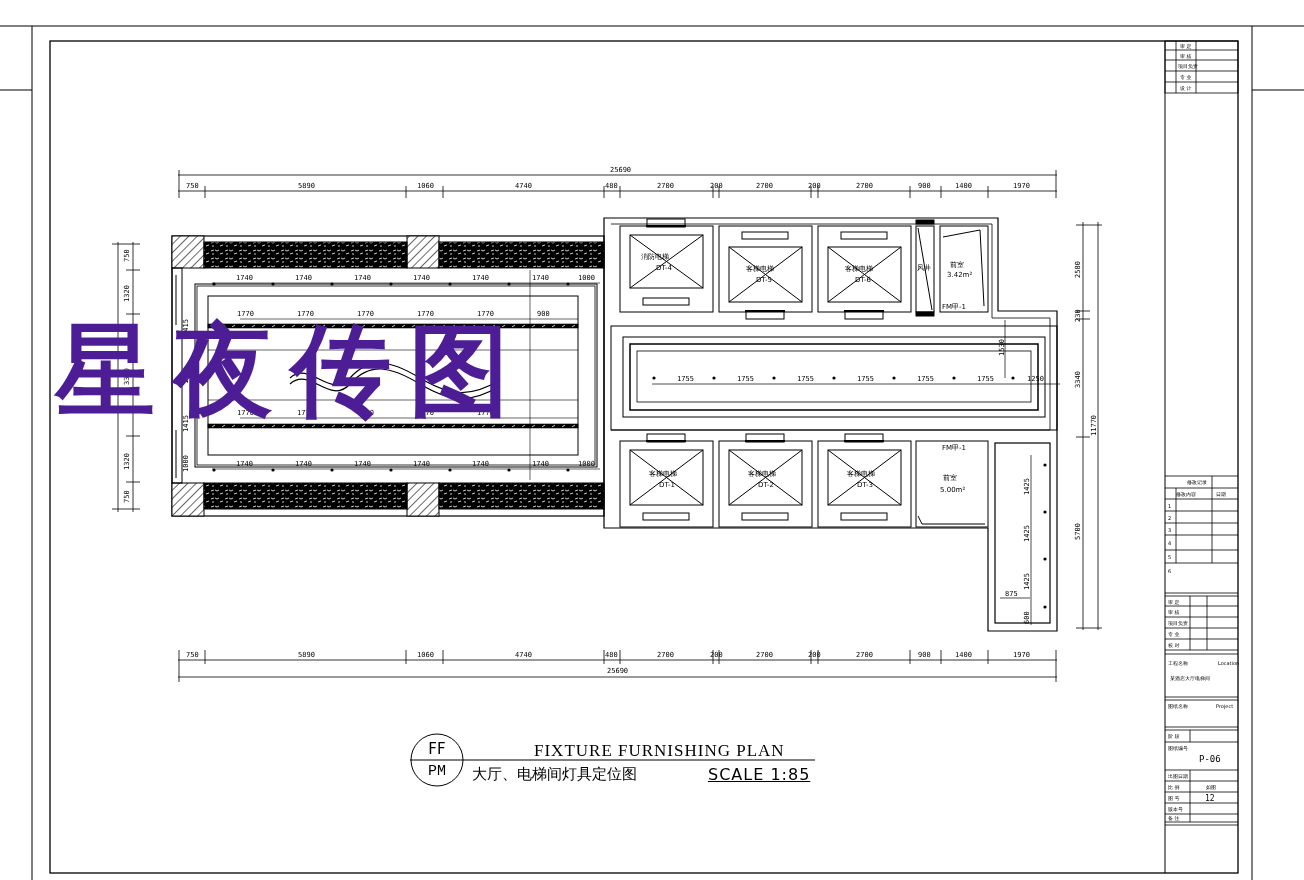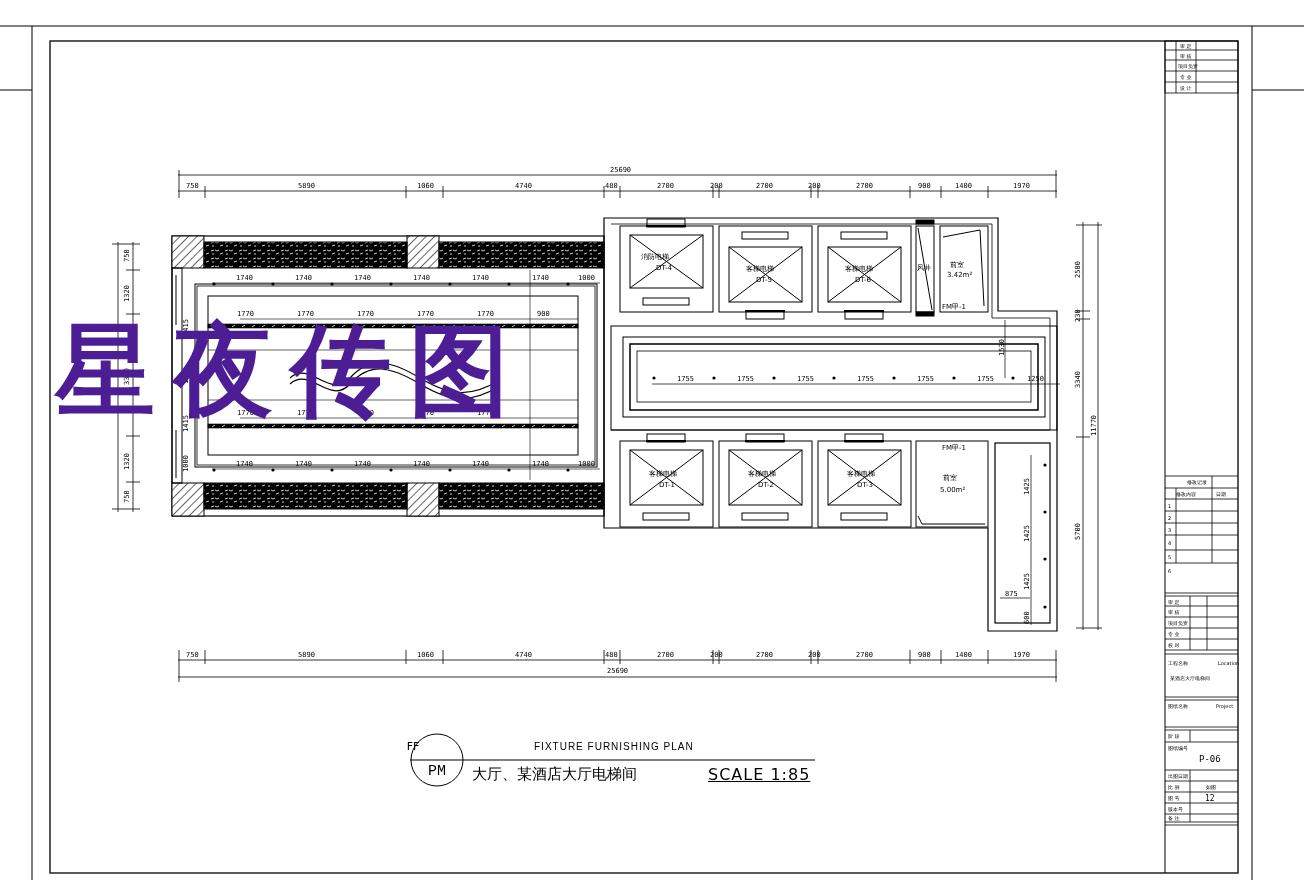--- a/index.html
+++ b/index.html
@@ -1,21 +1,21 @@
 <!DOCTYPE html>
 <html><head>
 <meta charset="utf-8">
 <style>
   html,body{margin:0;padding:0;background:#fff;}
   body{width:1304px;height:880px;position:relative;overflow:hidden;font-family:"DejaVu Sans Mono",monospace;color:#000;}
   .abs{position:absolute;}
   svg{position:absolute;left:0;top:0;}
   .dim{font-family:"DejaVu Sans Mono",monospace;font-size:7px;fill:#000;}
   .lbl{font-family:"DejaVu Sans",sans-serif;font-size:7px;fill:#000;}
-  .title-en{font-family:Liberation Sans, sans-serif;font-size:10px;letter-spacing:1px;}
+  .title-en{font-family:Liberation Serif, serif;font-size:17px;letter-spacing:1px;}
   .title-cn{font-family:"DejaVu Sans",sans-serif;font-size:15px;}
   .scale{font-family:"DejaVu Sans",sans-serif;font-size:16px;letter-spacing:1px;}
   .tb-cell{font-family:"DejaVu Sans",sans-serif;font-size:5px;}
   .watermark{font-family:"DejaVu Serif",serif;font-size:100px;font-weight:bold;letter-spacing:18px;color:#4c1d95;}
 </style>
 </head>
 <body>
 
 <svg width="1304" height="880" viewBox="0 0 1304 880" xmlns="http://www.w3.org/2000/svg">
   <defs>
@@ -434,19 +434,19 @@
     <text class="tb-cell" x="1168" y="778">出图日期</text>
     <text class="tb-cell" x="1168" y="789">比 例</text>
     <text class="tb-cell" x="1206" y="789">如图</text>
     <text class="tb-cell" x="1168" y="800">图 号</text>
     <text class="dim" style="font-size:8px" x="1205" y="801">12</text>
     <text class="tb-cell" x="1168" y="811">版本号</text>
     <text class="tb-cell" x="1168" y="820">备 注</text>
   </g>
 </svg>
 
-<div class="abs" style="left:388px;top:740px;width:50px;text-align:center;font-family:'DejaVu Sans',sans-serif;font-size:11px;">FF</div>
+<div class="abs" style="left:412px;top:740px;width:50px;text-align:center;font-family:'DejaVu Sans',sans-serif;font-size:15px;">FF</div>
 <div class="abs" style="left:412px;top:763px;width:50px;text-align:center;font-family:Liberation Mono, monospace;font-size:15px;">PM</div>
 <div class="abs title-en" style="left:534px;top:741px;">FIXTURE FURNISHING PLAN</div>
-<div class="abs title-cn" style="left:472px;top:765px;">大厅、某酒店大厅电梯间</div>
+<div class="abs title-cn" style="left:472px;top:765px;">大厅、电梯间灯具定位图</div>
 <div class="abs scale" style="left:708px;top:765px;text-decoration:underline;">SCALE 1:85</div>
 
 <div class="abs watermark" style="left:55px;top:305px;">星夜传图</div>
 
 </body></html>

